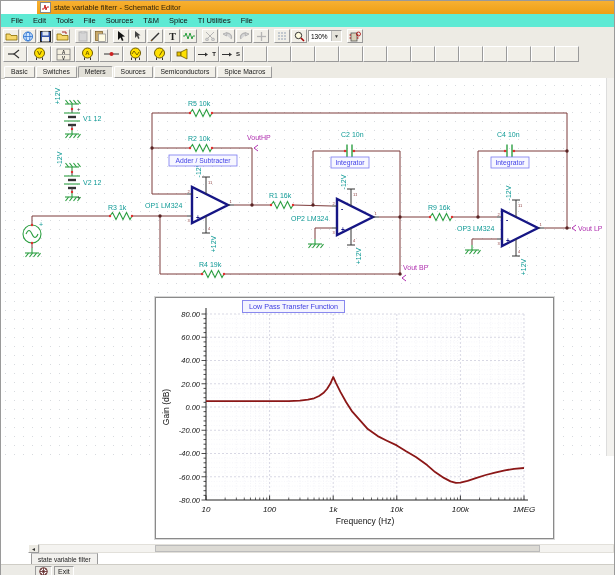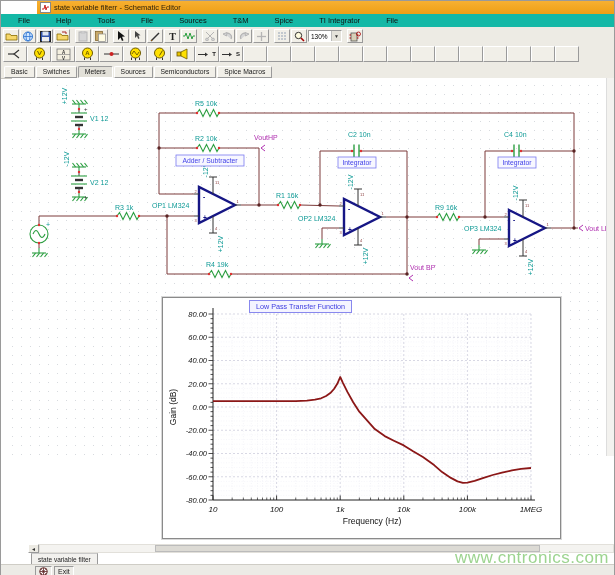--- a/index.html
+++ b/index.html
@@ -5,40 +5,40 @@
   html,body{margin:0;padding:0;}
   body{width:615px;height:575px;font-family:"Liberation Sans",sans-serif;background:#fff;position:relative;overflow:hidden;}
   .window{position:absolute;inset:0;border:1px solid #9a9a9a;box-sizing:border-box;background:#fff;}
 
   
   .titlebar{position:absolute;left:0;top:0;right:0;height:13px;background:linear-gradient(#f7b032,#ef9f14);display:flex;align-items:center;padding-left:3px;gap:3px;margin-left:36px;}
   .titlebar .ttext{font-size:7.5px;color:#30230a;white-space:nowrap;}
   .appicon{width:9px;height:9px;background:#fff;border:1px solid #888;display:flex;align-items:center;justify-content:center;}
 
   
-  .menubar{position:absolute;left:0;top:13px;right:0;height:13px;background:#14b8a6;border-bottom:1px solid #e0e0e0;display:flex;align-items:center;padding-left:12px;gap:16px;}
+  .menubar{position:absolute;left:0;top:13px;right:0;height:13px;background:#5eead4;border-bottom:1px solid #e0e0e0;display:flex;align-items:center;padding-left:5px;}
   .mi{font-size:7.5px;color:#111;padding:0 5px;cursor:default;}
 
   
   .toolbar1{position:absolute;left:0;top:26px;right:0;height:18px;background:#edebe4;border-bottom:1px solid #d8d6cf;display:flex;align-items:center;padding-left:2px;gap:1px;}
   .tb{width:16px;height:14px;border:1px solid;border-color:#fff #9a9a9a #9a9a9a #fff;background:#f1efe8;display:flex;align-items:center;justify-content:center;box-sizing:border-box;}
   .tb.dis svg *{stroke:#b5b5b5 !important;fill:#d6d6d6 !important;}
   .sep{width:3px;height:14px;}
   .zoombox{height:12px;width:34px;border:1px solid;border-color:#9a9a9a #fff #fff #9a9a9a;background:#fff;font-size:6.5px;display:flex;align-items:center;justify-content:space-between;padding-left:2px;box-sizing:border-box;}
   .zoombox .dd{width:9px;height:100%;background:#e4e2da;border-left:1px solid #bbb;font-size:5px;display:flex;align-items:center;justify-content:center;color:#333;}
   .toolbar2{position:absolute;left:0;top:44px;right:0;height:18px;background:#edebe4;border-bottom:1px solid #d8d6cf;display:flex;align-items:center;padding-left:2px;}
   .tc{width:24px;height:16px;border:1px solid;border-color:#fff #9a9a9a #9a9a9a #fff;background:#f1efe8;display:flex;align-items:center;justify-content:center;box-sizing:border-box;font-size:6px;font-weight:bold;color:#222;}
 
   
   .tabbar{position:absolute;left:0;top:62px;right:0;height:15px;background:#edebe4;display:flex;align-items:flex-end;padding-left:3px;gap:1px;border-bottom:1px solid #c9c7c0;}
   .ctab{font-size:6.8px;color:#222;padding:1px 6px 2px 6px;border:1px solid;border-color:#fff #9a9a9a #9a9a9a #fff;background:#f1efe8;border-radius:2px 2px 0 0;}
   .ctab.active{border-color:#9a9a9a #fff #fff #9a9a9a;background:#e2e0d8;}
 
   
-  .canvas{position:absolute;left:11px;top:77px;right:0;height:378px;background:#fff;
+  .canvas{position:absolute;left:4px;top:77px;right:0;height:378px;background:#fff;
     background-image:radial-gradient(circle,#d7dade 0.7px,transparent 0.8px);
     background-size:9px 9px;background-position:5px 3px;}
   .vscroll{position:absolute;right:0;top:0;bottom:0;width:7px;background:#f3f2ef;border-left:1px solid #ddd;}
   svg.schem{position:absolute;left:0;top:0;}
   .tl{fill:#0f9a96;font-size:7px;font-family:"Liberation Sans",sans-serif;}
   .pl{fill:#b030b0;font-size:7px;font-family:"Liberation Sans",sans-serif;}
   .bxt{fill:#4343e8;font-size:6.8px;font-family:"Liberation Sans",sans-serif;}
   .pn{fill:#8b3a3a;font-size:4px;font-family:"Liberation Sans",sans-serif;}
   .opm{fill:#161685;font-size:6.5px;font-weight:bold;font-family:"Liberation Sans",sans-serif;}
 
@@ -73,27 +73,27 @@
     <span class="appicon">
       <svg width="7" height="7">
           <polyline points="0,5 2,5 3,1 4,6 5,3 7,3" stroke="#cc2222" stroke-width="1" fill="none"></polyline>
         </svg>
     </span>
     <span class="ttext">state variable filterr - Schematic Editor</span>
   </div>
 
   <div class="menubar" id="menubar">
       <span class="mi">File</span>
-      <span class="mi">Help</span>
+      <span class="mi">Edit</span>
       <span class="mi">Tools</span>
       <span class="mi">File</span>
       <span class="mi">Sources</span>
       <span class="mi">T&amp;M</span>
       <span class="mi">Spice</span>
-      <span class="mi">TI Integrator</span>
+      <span class="mi">TI Utilities</span>
       <span class="mi">File</span>
     </div>
 
   <div class="toolbar1">
     <span class="tb">
         <svg width="13" height="11">
           <path d="M1,9 L1,3 L5,3 L6,4.5 L12,4.5 L12,9 Z" fill="#f6d76a" stroke="#8a6d00" stroke-width="0.8"></path>
         </svg>
       </span>
     <span class="tb">
@@ -729,14 +729,13 @@
           <line x1="1" y1="4.5" x2="8" y2="4.5" stroke="#5a2020" stroke-width="0.8"></line>
           <line x1="2" y1="2" x2="7" y2="7" stroke="#5a2020" stroke-width="0.6"></line>
           <line x1="7" y1="2" x2="2" y2="7" stroke="#5a2020" stroke-width="0.6"></line>
         </svg>
     </span>
     <span class="statcell">
         <span class="exittext">Exit</span>
       </span>
   </div>
 
-  <div class="watermark">www.cntronics.com</div>
 </div>
 
 </body></html>

